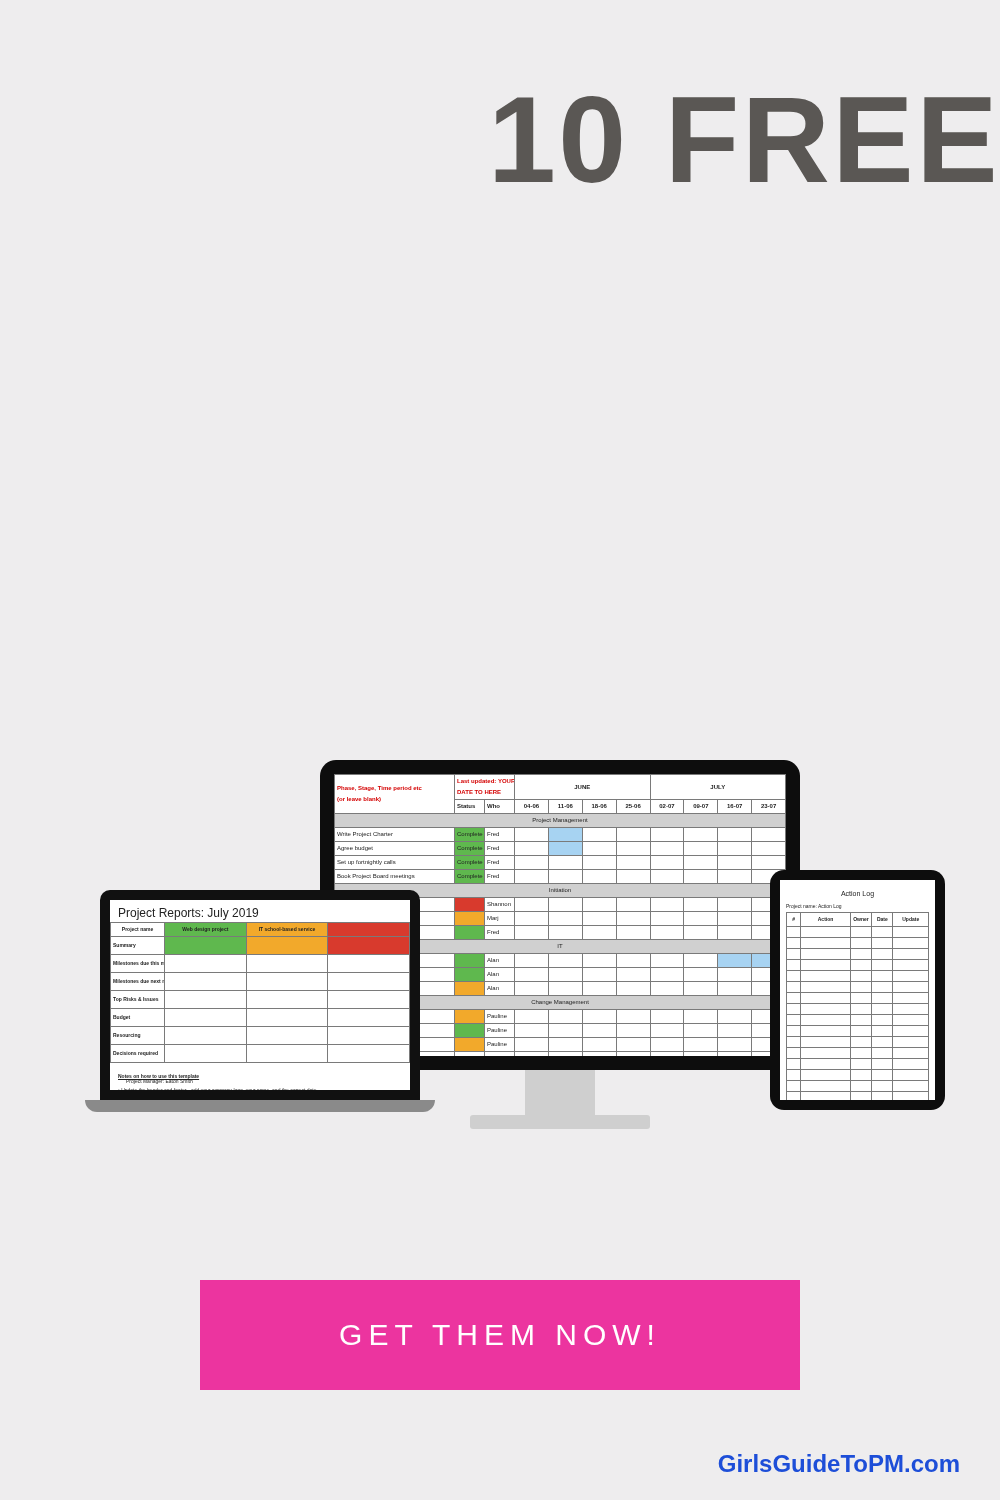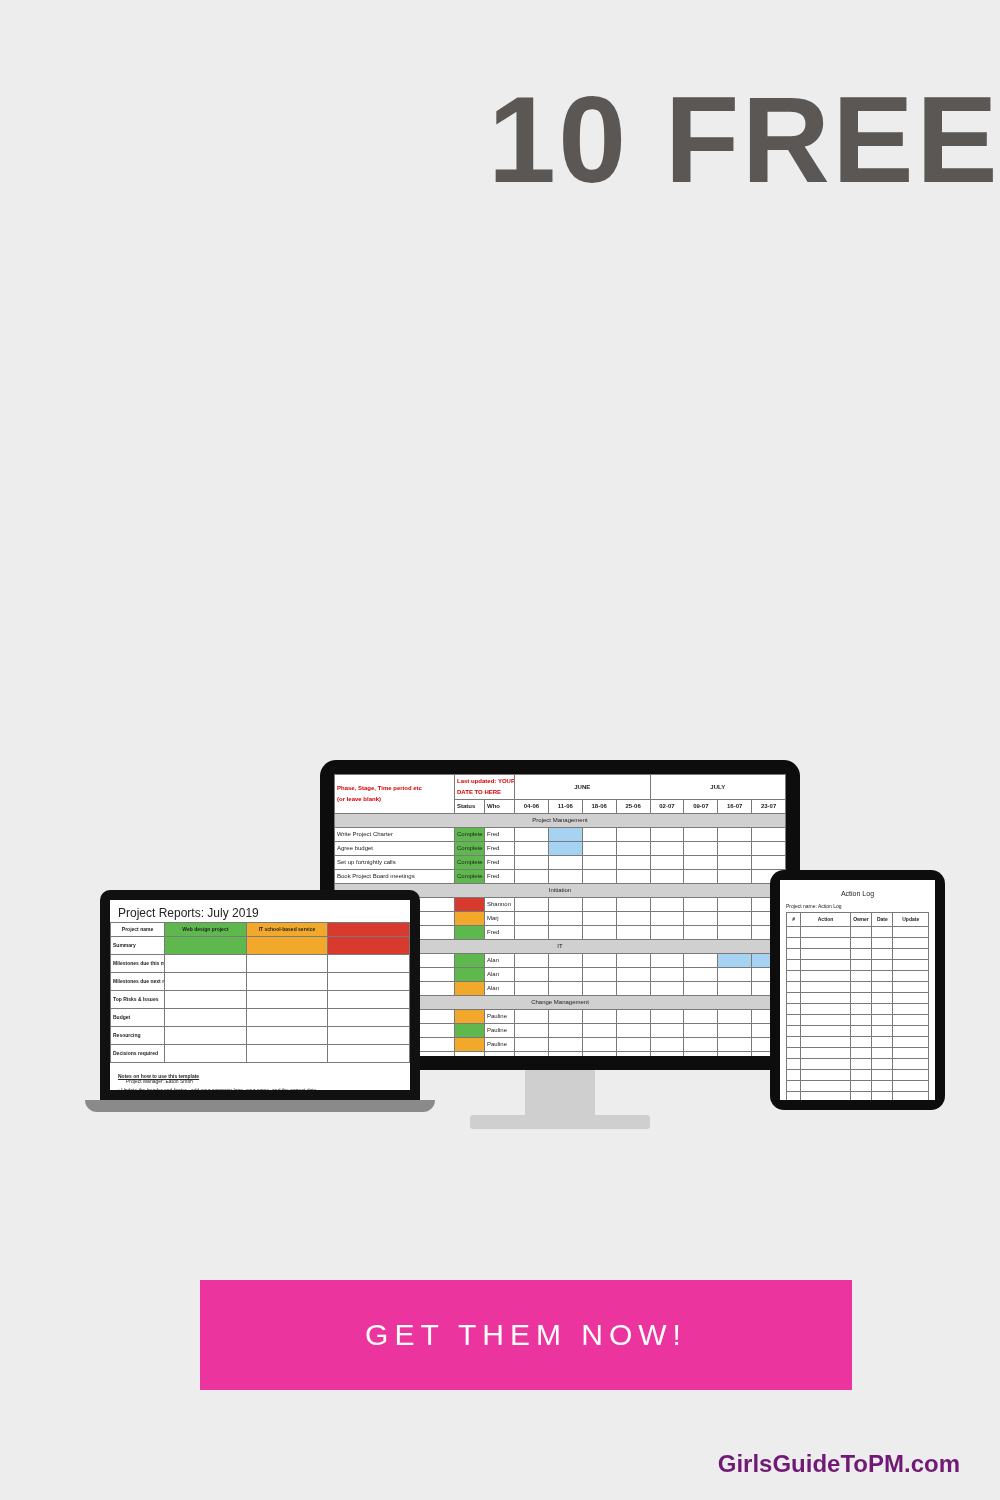--- a/index.html
+++ b/index.html
@@ -138,40 +138,40 @@
 .c-green { background: #5fb84e !important; }
 .c-amber { background: #f2a92b !important; }
 .c-red   { background: #d83a2d !important; }
 .c-paleblue { background: #a7d3f2 !important; }
 
 
 .cta {
   position: absolute;
   left: 200px;
   top: 1280px;
-  width: 652px;
+  width: 600px;
   height: 110px;
   background: #ec349f;
   color: #fff;
   display: flex;
   align-items: center;
   justify-content: center;
   font-size: 30px;
   letter-spacing: 0.2em;
   font-weight: 400;
   border: none;
   cursor: pointer;
 }
 .site-credit {
   position: absolute;
   right: 40px;
   bottom: 22px;
   font-weight: 700;
   font-size: 24px;
-  color: #701a75;
+  color: #1d4ed8;
 }
 .report-title { font-size: 12px; padding: 6px 8px 2px; }
 .report-note  { font-size: 5px; padding: 4px 8px; }
 .log-title { text-align:center; font-size:7px; padding:4px 0 6px; }
 </style>
 </head>
 <body>
 
 <h1 class="headline">
   <span>10 FREE</span><br>

